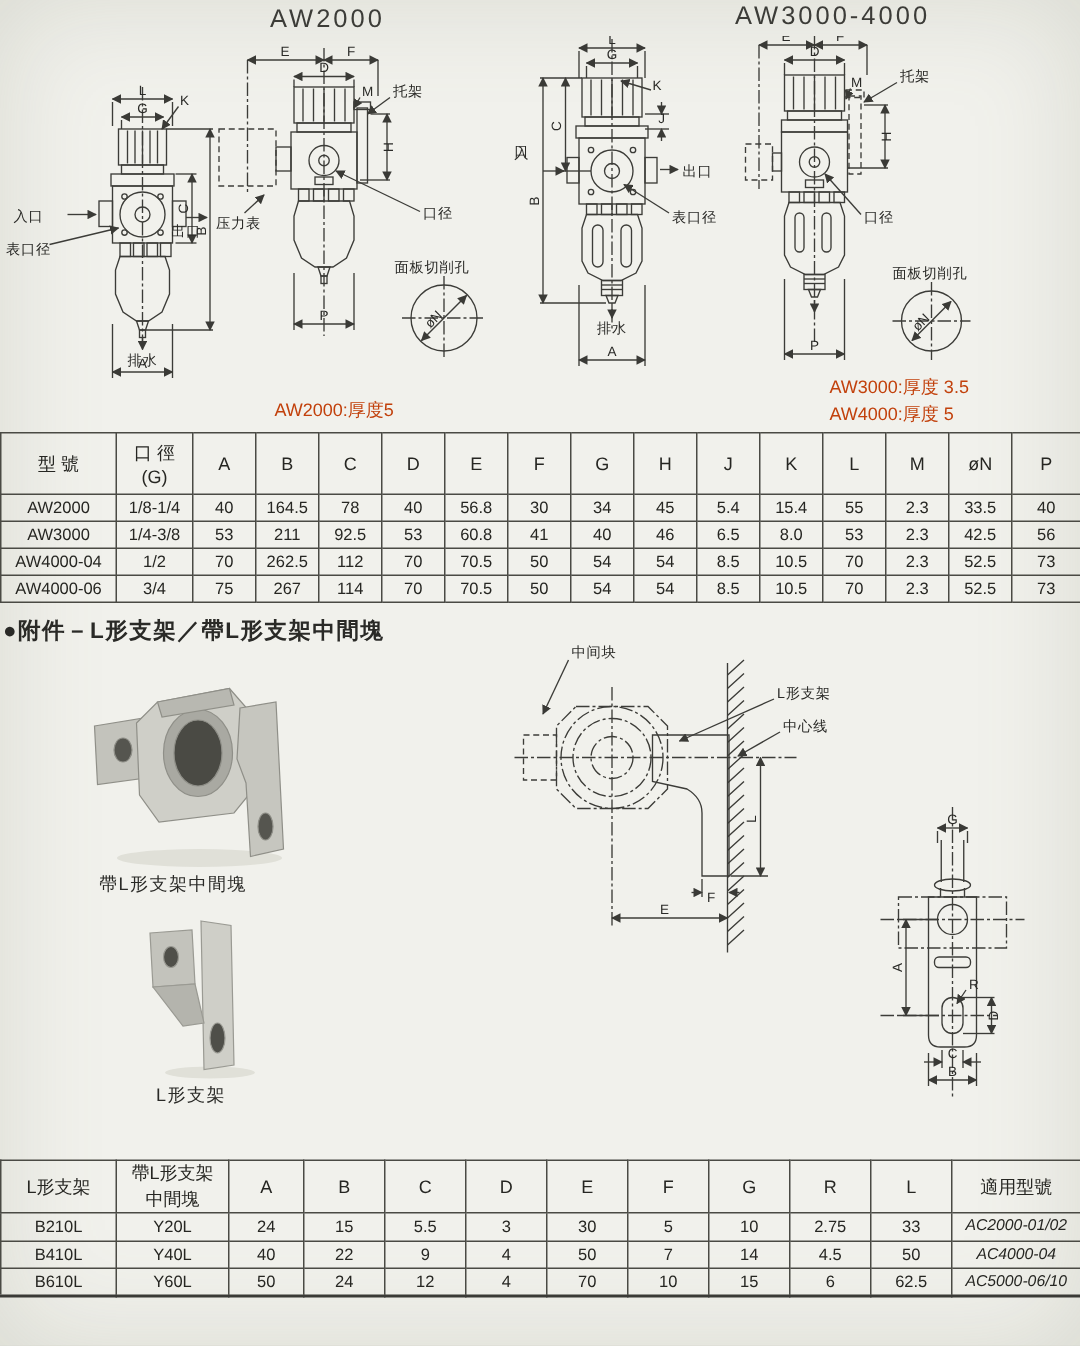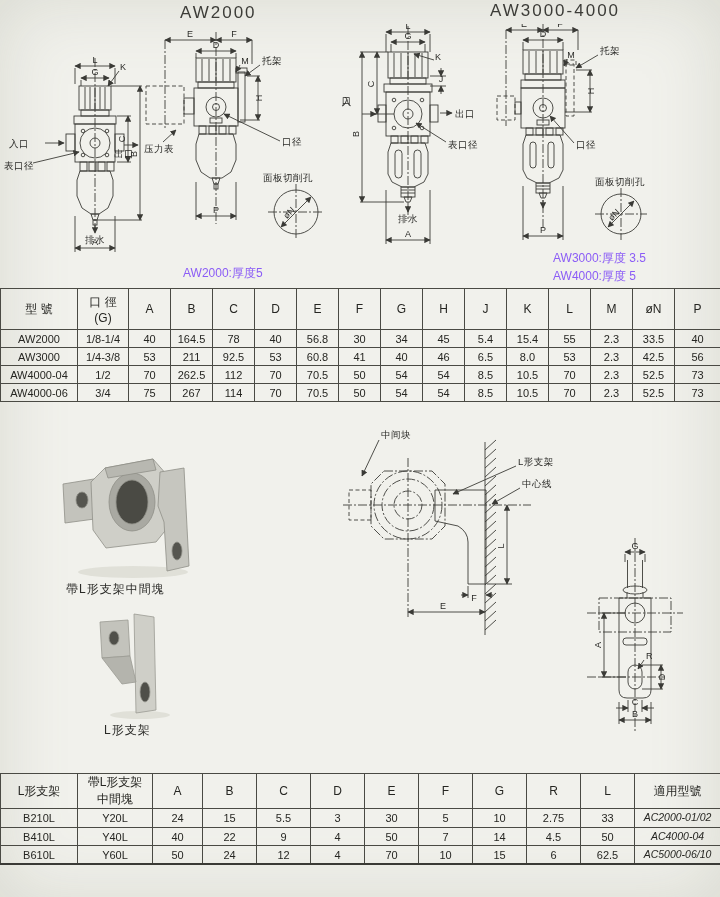--- a/index.html
+++ b/index.html
@@ -5,21 +5,21 @@
   html,body{margin:0;padding:0;background:#dcdcd4;}
   .page{position:relative;width:720px;height:897px;background:#f1f1ec;
         font-family:"Liberation Sans",sans-serif;color:#2a2a27;overflow:hidden;
         box-shadow:inset 0 0 70px rgba(125,128,105,.20);}
   .sec-title{position:absolute;font-weight:bold;font-size:16px;letter-spacing:1px;white-space:nowrap;}
   .title1{left:2px;top:8px;}
   .title2{left:2px;top:411px;font-size:15px;}
   .model-heading{position:absolute;font-size:17px;letter-spacing:2px;color:#3c3c38;white-space:nowrap;}
   .h-aw2000{left:180px;top:3px;}
   .h-aw3000{left:490px;top:1px;}
-  .note{position:absolute;font-size:12px;color:#8b5cf6;white-space:nowrap;}
+  .note{position:absolute;font-size:12px;color:#c2410c;white-space:nowrap;}
   .n1{left:183px;top:265px;}
   .n2{left:553px;top:250px;}
   .n3{left:553px;top:268px;}
   .caption{position:absolute;font-weight:normal;font-size:12px;letter-spacing:1px;white-space:nowrap;}
   .cap1{left:66px;top:581px;}
   .cap2{left:104px;top:722px;}
   svg.abs{position:absolute;}
   table{position:absolute;border-collapse:collapse;table-layout:fixed;}
   td{border:1px solid #4a4a44;text-align:center;vertical-align:middle;
      font-size:11px;padding:0;color:#262622;overflow:hidden;white-space:nowrap;}
@@ -416,20 +416,21 @@
       <td>8.5</td>
       <td>10.5</td>
       <td>70</td>
       <td>2.3</td>
       <td>52.5</td>
       <td>73</td>
     </tr>
   </tbody>
     </table>
 
+  <div class="sec-title title2">●附件－L形支架／帶L形支架中間塊</div>
 
   <svg class="abs" style="left:48px;top:446px" width="160" height="138" viewBox="0 0 160 138">
     <g stroke="#8f8f88" stroke-width="0.8">
       <ellipse cx="85" cy="126" rx="55" ry="6" fill="#e0e0d8" stroke="none"></ellipse>
       <polygon points="15,38 52,32 54,72 17,77" fill="#c3c3bc"></polygon>
       <ellipse cx="34" cy="54" rx="6" ry="8" fill="#55554f"></ellipse>
       <polygon points="57,22 105,13 119,29 121,80 108,96 58,102 45,84 43,36" fill="#cfcfc8"></polygon>
       <ellipse cx="84" cy="56" rx="23" ry="29" fill="#a9a9a2"></ellipse>
       <ellipse cx="84" cy="56" rx="16" ry="22" fill="#4a4a44"></ellipse>
       <polygon points="112,26 136,22 141,120 119,125 116,76 110,60" fill="#c6c6bf"></polygon>

